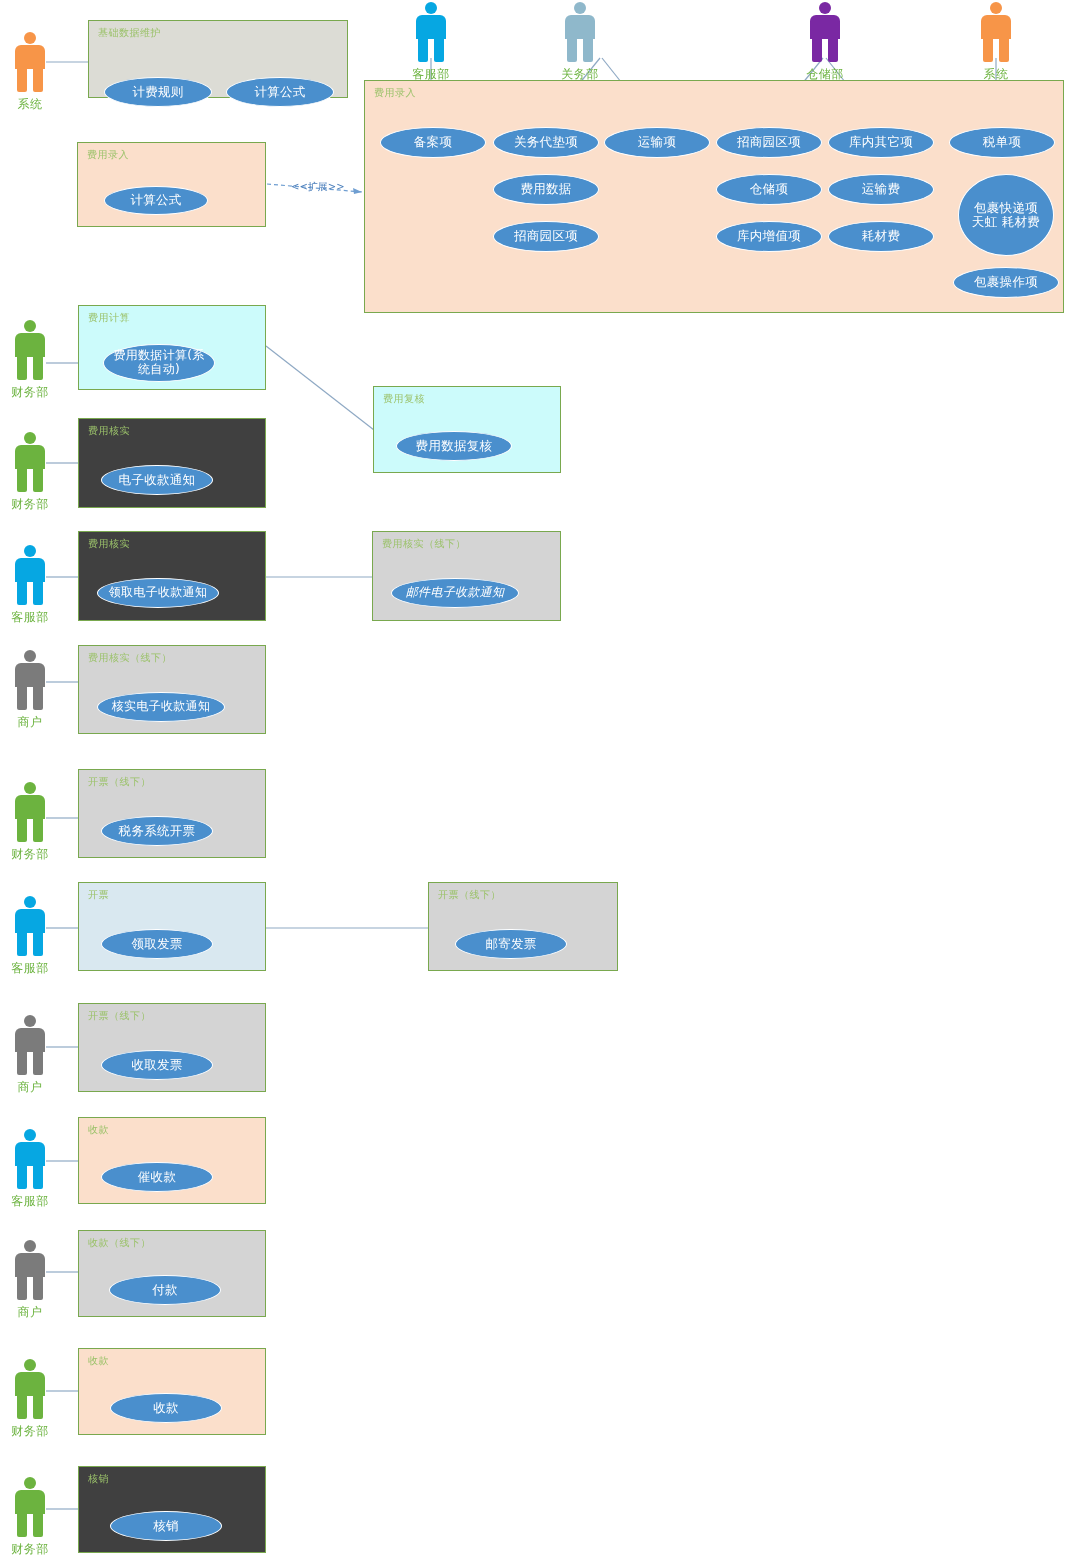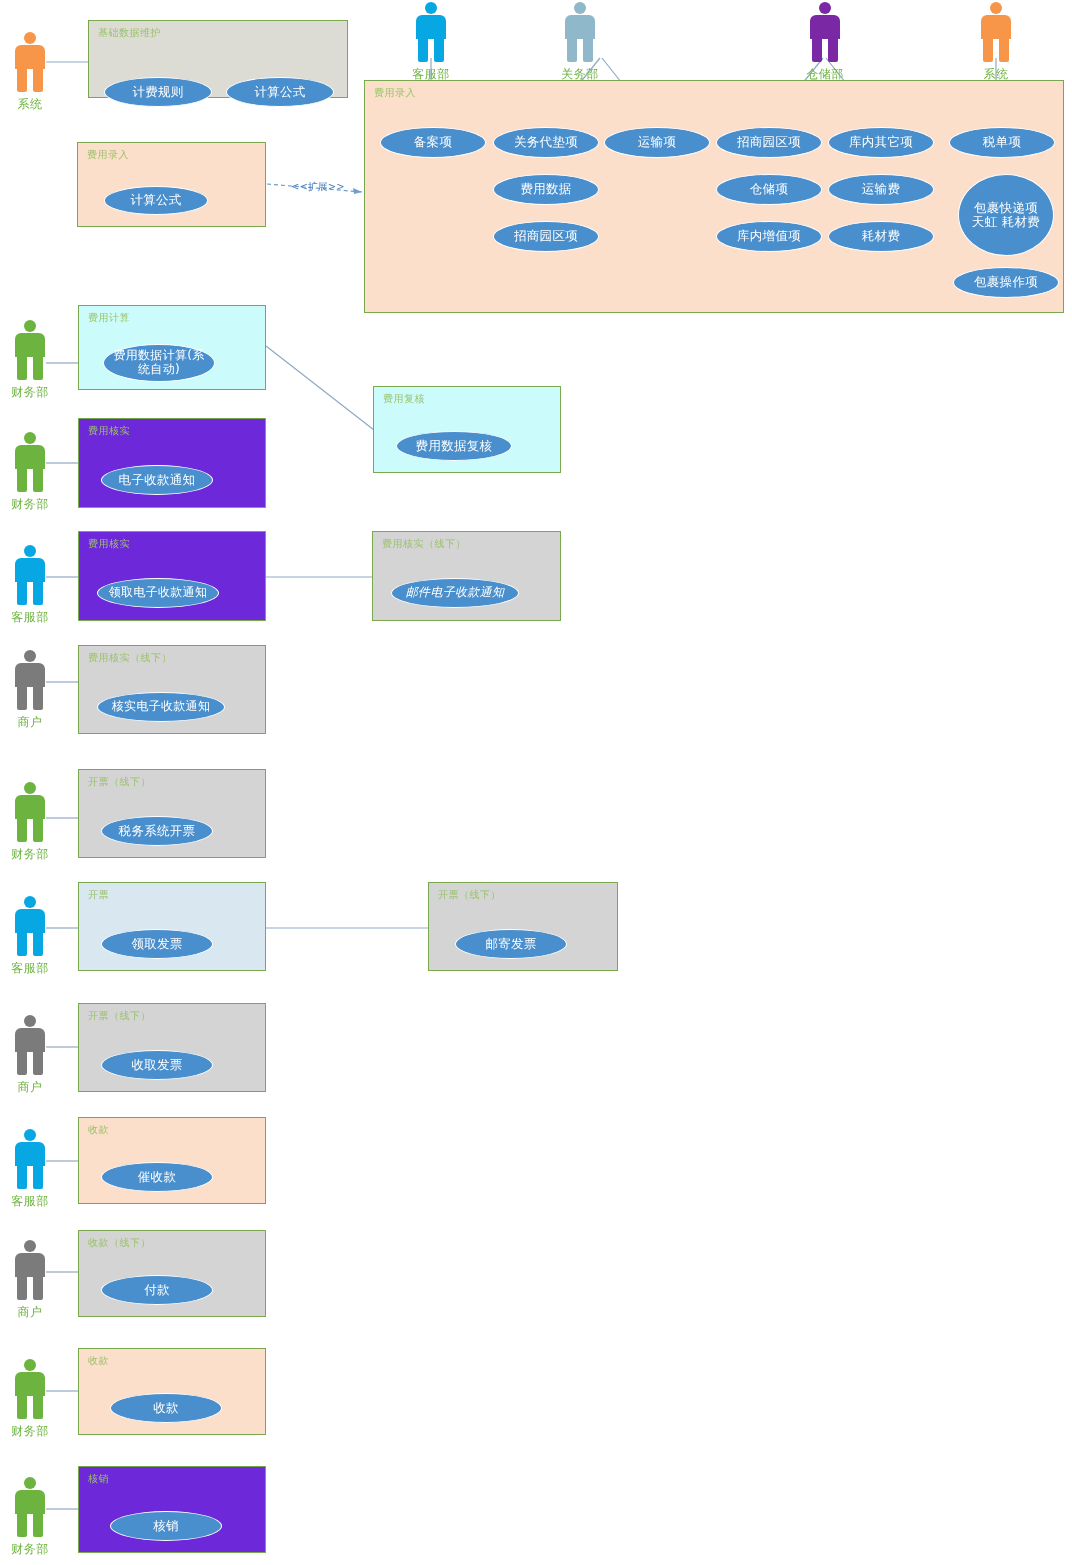--- a/index.html
+++ b/index.html
@@ -27,21 +27,21 @@
     left:9px; top:5px;
     font-size:10px;
     color:#9bc26a;
     letter-spacing:.5px;
     white-space:nowrap;
   }
   .bg-grey   {background:#d4d4d4;}
   .bg-grey2  {background:#dcdcd5;}
   .bg-peach  {background:#fbdfcb;}
   .bg-cyan   {background:#ccfbfb;}
-  .bg-olive  {background:#6d28d9;padding-left:40px;}
+  .bg-olive  {background:#404040;padding-left:40px;}
   .bg-bluepale{background:#d9e8f0;}
 
   
   .uc{
     position:absolute;
     box-sizing:border-box;
     border-radius:50%;
     background:#4a8fcd;
     border:1px solid #ffffff;
     color:#ffffff;
@@ -394,21 +394,21 @@
     <div class="uc" style="left:22px;top:46px;width:112px;height:30px;">收取发票</div>
   </div>
 
   <div class="grp bg-peach" style="left:78px;top:1117px;width:188px;height:87px;">
     <div class="grp-title">收款</div>
     <div class="uc" style="left:22px;top:44px;width:112px;height:30px;">催收款</div>
   </div>
 
   <div class="grp bg-grey" style="left:78px;top:1230px;width:188px;height:87px;">
     <div class="grp-title">收款（线下）</div>
-    <div class="uc" style="left:22px;top:44px;width:112px;height:30px;font-family:Liberation Serif, serif;">付款</div>
+    <div class="uc" style="left:30px;top:44px;width:112px;height:30px;font-family:Liberation Serif, serif;">付款</div>
   </div>
 
   <div class="grp bg-peach" style="left:78px;top:1348px;width:188px;height:87px;">
     <div class="grp-title">收款</div>
     <div class="uc" style="left:31px;top:44px;width:112px;height:30px;">收款</div>
   </div>
 
   <div class="grp bg-olive" style="left:78px;top:1466px;width:188px;height:87px;">
     <div class="grp-title">核销</div>
     <div class="uc" style="left:31px;top:44px;width:112px;height:30px;">核销</div>

